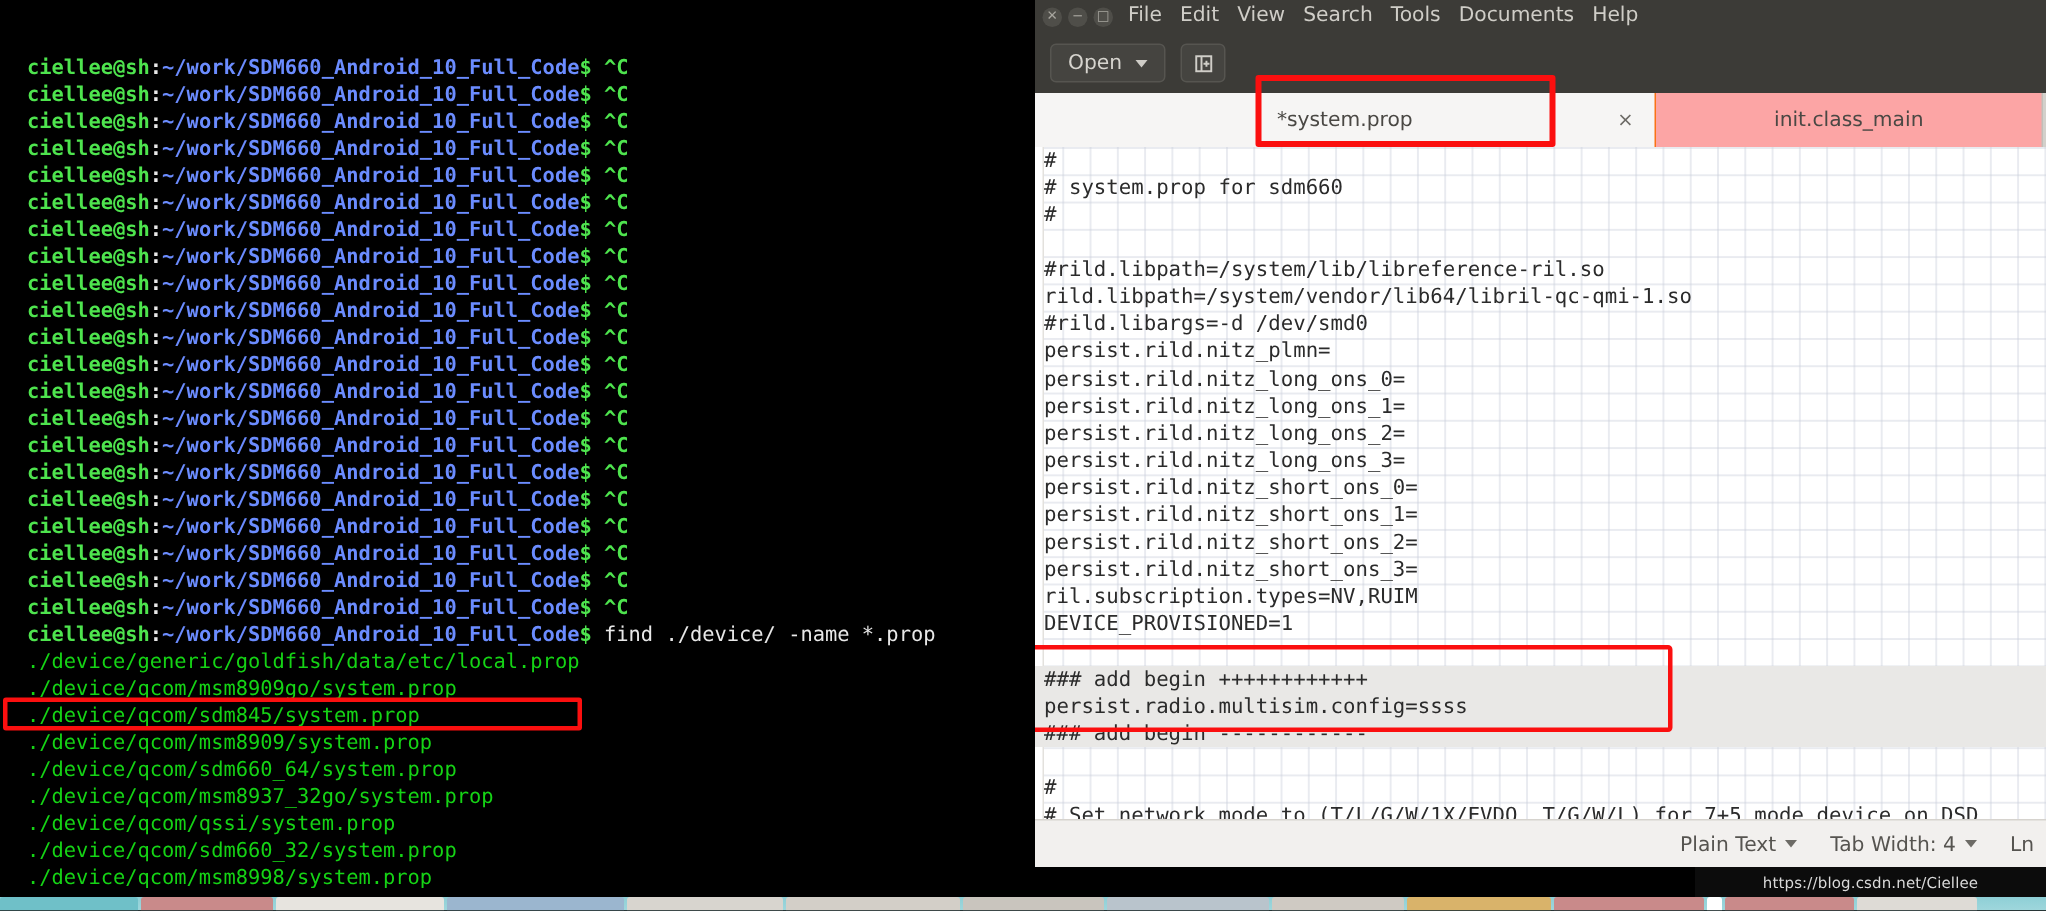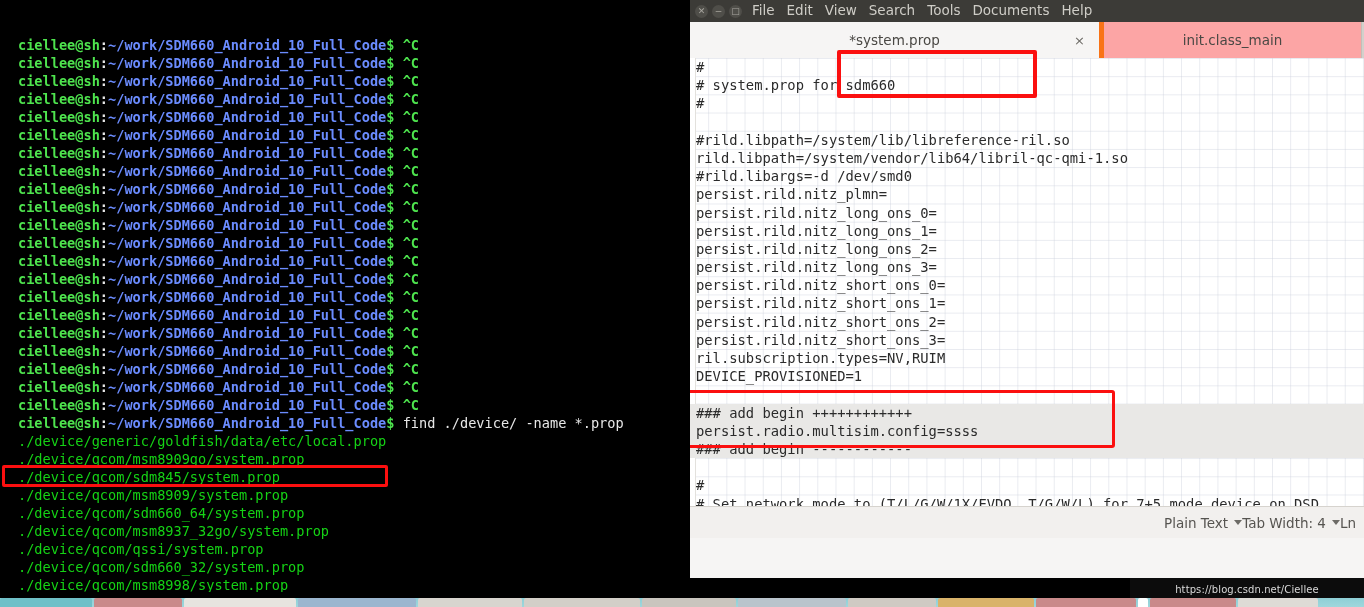--- a/index.html
+++ b/index.html
@@ -151,21 +151,21 @@
   }
   .gtab {
     display: flex;
     align-items: center;
     justify-content: center;
     position: relative;
     box-sizing: border-box;
   }
   .gtab.active {
     background: #f6f5f4;
-    border-right: 5px solid #f97316;
+    border-right: 1px solid #f97316;
     width: 414px;
   }
   .gtab.inactive {
     background: #fca5a5;
     border-right: 1px solid #c2bfb9;
     width: 258px;
   }
   .gtab .tlabel {
     font-size: 13.5px;
     color: #4a4844;
@@ -231,20 +231,21 @@
   }
 
   
   #gedit-status {
     height: 32px;
     background: #f2f0ee;
     border-top: 1px solid #d6d3ce;
     display: flex;
     align-items: center;
     justify-content: flex-end;
+    gap: 22px;
     padding-right: 8px;
     box-sizing: border-box;
   }
   .status-item {
     display: flex;
     align-items: center;
     gap: 6px;
     font-size: 13.5px;
     color: #565450;
     font-family: "DejaVu Sans", sans-serif;
@@ -333,20 +334,34 @@
           <div class="menu-item">File</div>
           <div class="menu-item">Edit</div>
           <div class="menu-item">View</div>
           <div class="menu-item">Search</div>
           <div class="menu-item">Tools</div>
           <div class="menu-item">Documents</div>
           <div class="menu-item">Help</div>
         </div>
     </div>
 
+    <div id="gedit-toolbar">
+      <div id="open-button">
+        <span class="lbl">Open</span>
+        <span class="caret-down"></span>
+      </div>
+      <div id="newtab-button">
+        <svg width="15" height="15" viewBox="0 0 15 15">
+          <rect x="2.5" y="2.5" width="10" height="10" fill="none" stroke="#d0cec8" stroke-width="1.3"></rect>
+          <line x1="6" y1="2.5" x2="6" y2="12.5" stroke="#d0cec8" stroke-width="1.3"></line>
+          <line x1="9.3" y1="5.5" x2="9.3" y2="9.5" stroke="#d0cec8" stroke-width="1.3"></line>
+          <line x1="7.3" y1="7.5" x2="11.3" y2="7.5" stroke="#d0cec8" stroke-width="1.3"></line>
+        </svg>
+      </div>
+    </div>
 
     <div id="gedit-tabs">
         <div class="gtab active">
           <span class="tlabel">*system.prop</span>
           <span class="tab-close">×</span>
         </div>
         <div class="gtab inactive">
           <span class="tlabel">init.class_main</span>
         </div>
       </div>

